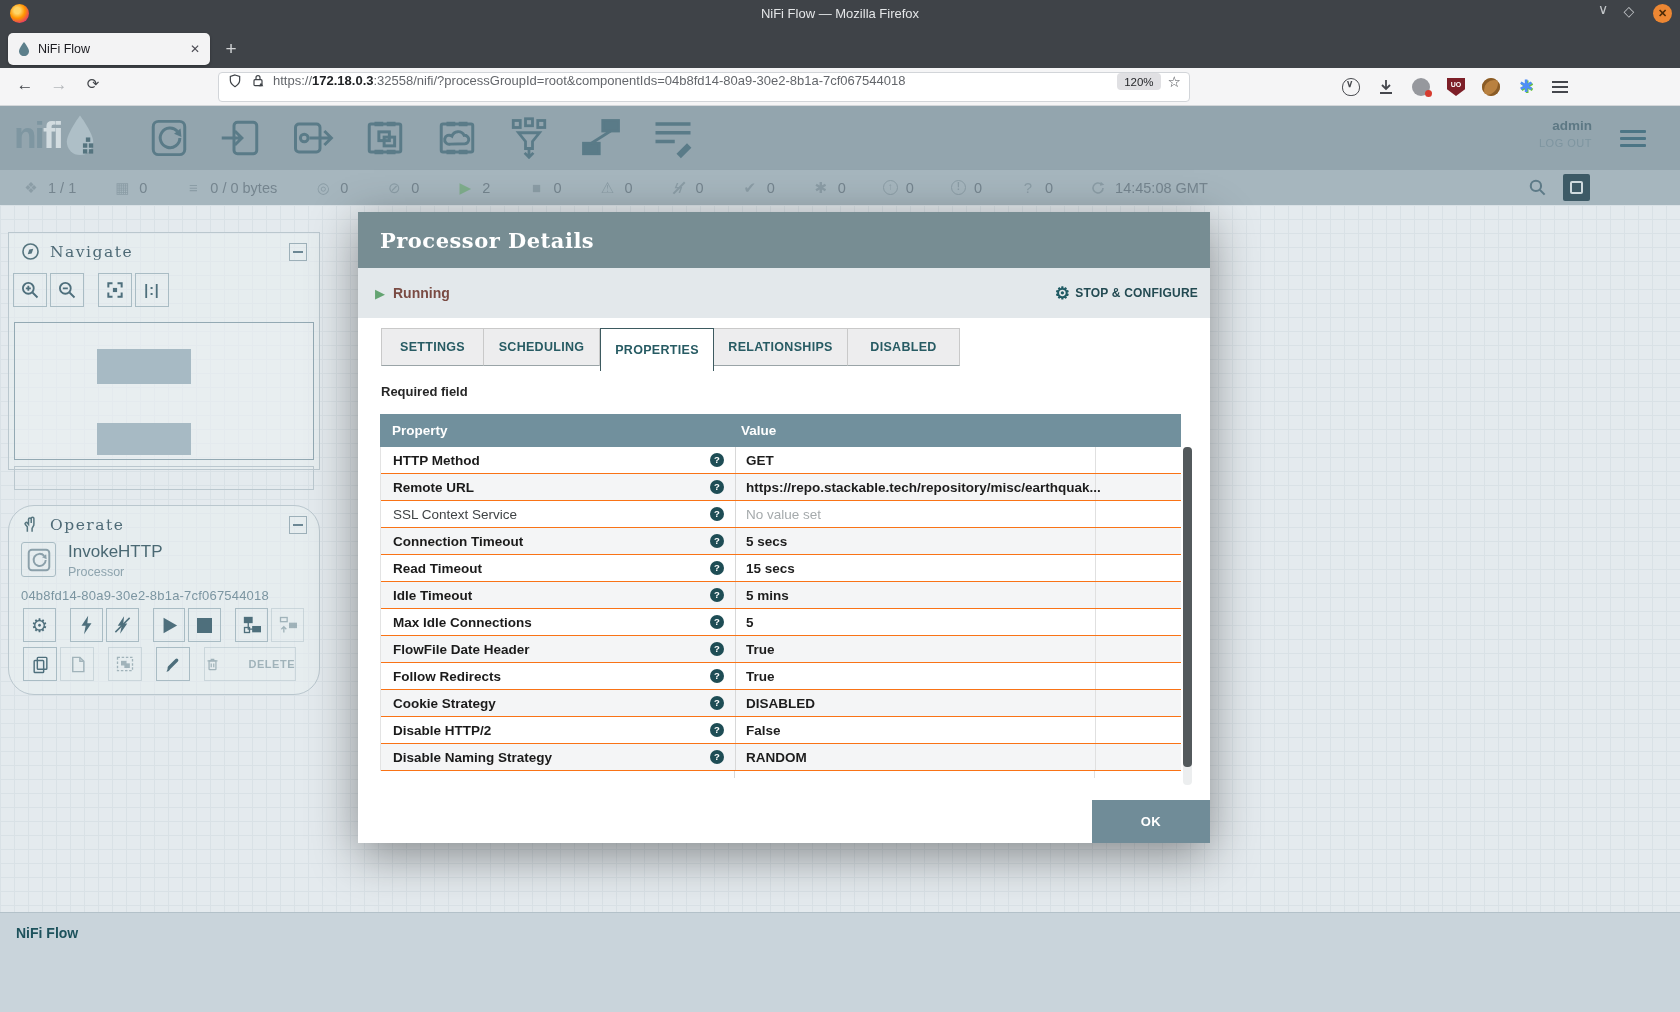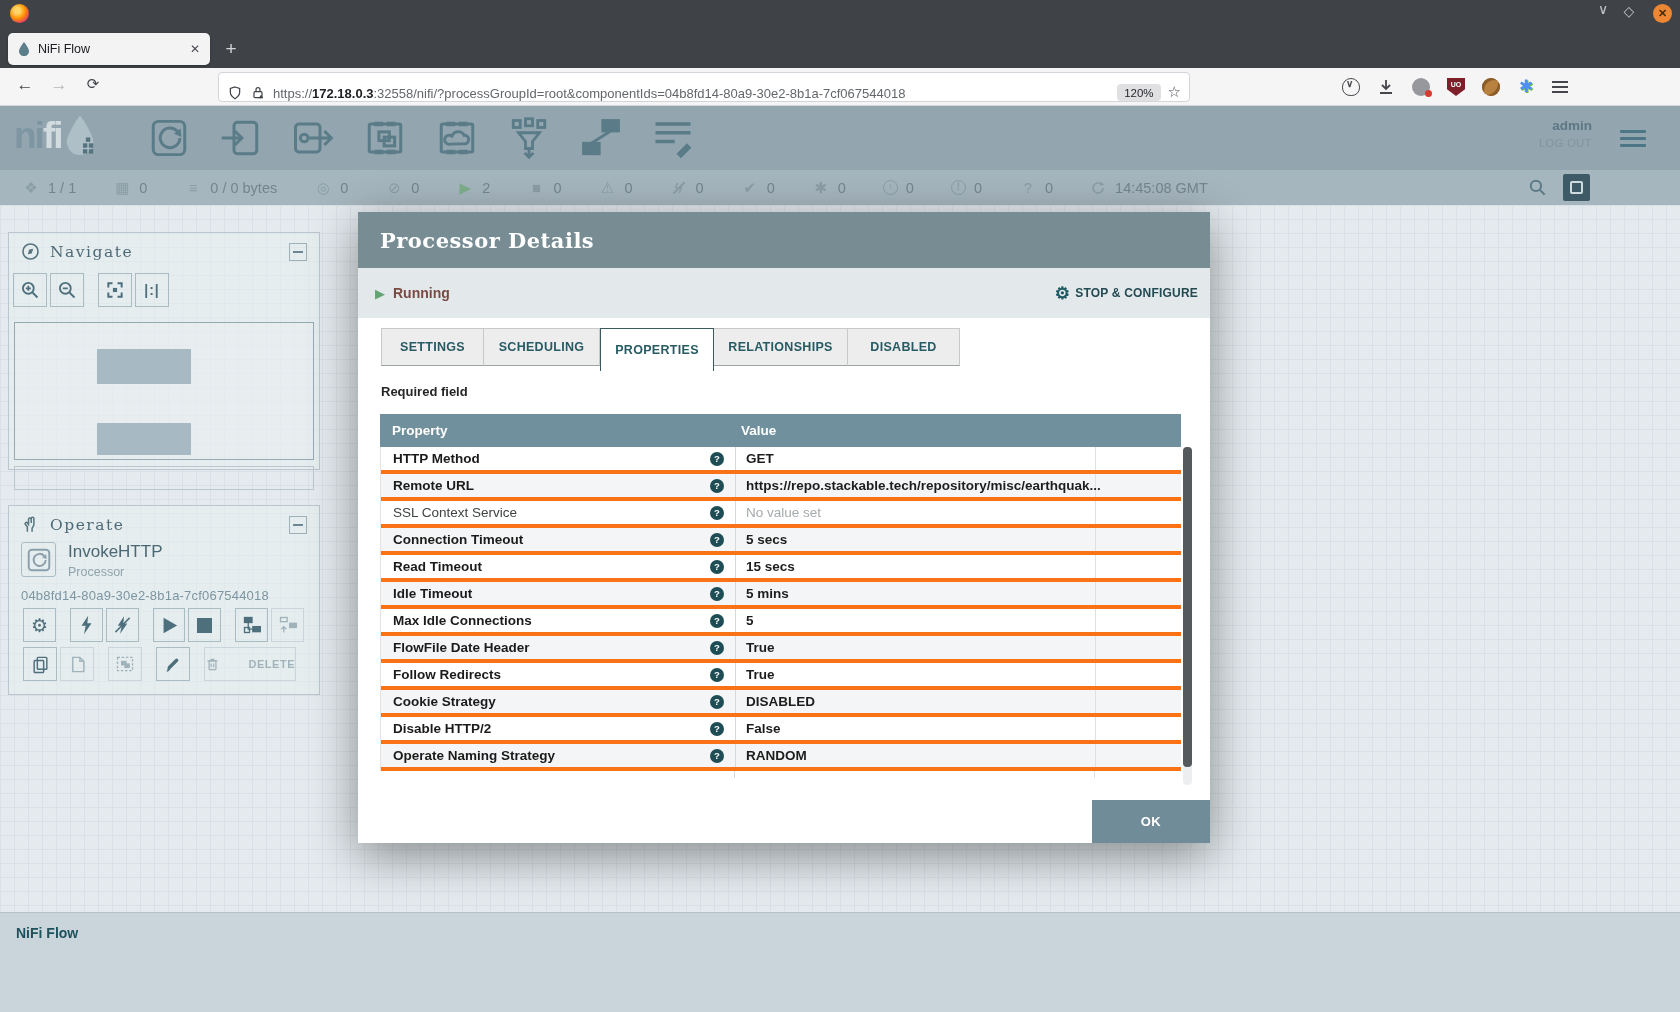--- a/index.html
+++ b/index.html
@@ -22,21 +22,21 @@
     display:flex; align-items:center; padding:0 10px; gap:8px; box-shadow:0 1px 3px rgba(0,0,0,.3); }
   #tab-title { font-size:12.5px; color:#1b1b20; flex:1; }
   #tab-close { color:#4c4c54; font-size:12px; }
   #newtab-btn { position:absolute; left:218px; top:8px; color:#d2d4d6; font-size:19px; width:26px; height:26px; text-align:center; line-height:25px; }
   .droplet { width:12px; height:14px; }
 
   #navbar { position:absolute; left:0; top:68px; width:1680px; height:38px; background:#f5f5f6; border-bottom:1px solid #d4d7da; }
   .navbtn { position:absolute; top:7px; font-size:17px; color:#43464b; width:26px; text-align:center; }
   #btn-back { left:12px; } #btn-fwd { left:46px; color:#b4b7bb; } #btn-reload { left:80px; font-size:15px; }
   #urlbox { position:absolute; left:218px; top:4px; width:972px; height:30px; background:#fff; border:1px solid #d2d5d9; border-radius:4px;
-    display:flex; align-items:flex-end; padding:0 8px; gap:7px; }
+    display:flex; align-items:flex-start; padding:0 8px; gap:7px; }
   #url-text { font-size:13px; color:#63666b; white-space:nowrap; overflow:hidden; flex:1; }
   #url-text b { color:#202225; font-weight:bold; }
   #zoom-badge { background:#e0e0e3; border-radius:4px; font-size:11.5px; color:#26282b; padding:2.5px 7px; }
   #star-btn { font-size:15px; color:#4a4d52; }
   #nav-icons { position:absolute; right:110px; top:6px; display:flex; gap:17px; align-items:center; height:26px; }
   .navicon { width:18px; height:18px; position:relative; }
   .ico-pocket { border:1.8px solid #47494e; border-radius:50% 50% 45% 45%; }
   .ico-pocket::after { content:"∨"; position:absolute; left:3px; top:-1px; font-size:10px; color:#47494e; font-weight:bold; }
   .ico-ext { background:#96989d; border-radius:50%; }
   .ico-ext::after { content:""; position:absolute; right:-2px; bottom:-1px; width:7px; height:7px; border-radius:50%; background:#d63b2f; }
@@ -90,21 +90,21 @@
   .toolrow { display:flex; padding:6px 4px 0 4px; }
   .sqbtn { width:34px; height:34px; border:1px solid #a9bcc4; color:#4e6f7c; display:flex; align-items:center; justify-content:center; margin-right:3px; background:transparent; }
   .sqbtn.gap { margin-left:11px; }
   .sqbtn.disabled { opacity:.45; }
   .onetone { font-size:14px; font-weight:bold; letter-spacing:1px; }
   #birdseye { position:absolute; left:5px; top:89px; width:300px; height:138px; border:1px solid #93a9b3; background:rgba(255,255,255,.10); }
   .bird-rect { position:absolute; left:82px; width:94px; background:#a7bac4; }
   #bird-r1 { top:26px; height:35px; } #bird-r2 { top:100px; height:32px; }
   #bird-footer { position:absolute; left:5px; top:233px; width:300px; height:24px; border:1px solid #bac7ce; }
 
-  #operate-panel { top:300px; height:190px; }
+  #operate-panel { top:300px; height:190px;border-radius:26px; }
   #op-card { padding:2px 12px 0 12px; }
   #op-name-row { display:flex; gap:12px; align-items:flex-start; }
   #op-proc-ico { width:35px; height:35px; border:1px solid #a9bcc4; border-radius:3px; color:#8ba0aa; display:flex; align-items:center; justify-content:center; }
   #op-name { font-size:17px; color:#4a6873; }
   #op-type { font-size:12.5px; color:#8ea4ae; margin-top:3px; }
   #op-id { font-size:13px; color:#7b95a1; margin-top:9px; letter-spacing:.2px; }
   .oprow { display:flex; padding:5px 0 0 2px; }
   #delete-btn { width:92px; display:flex; gap:7px; align-items:center; justify-content:space-between; font-size:11px; font-weight:bold; color:#4e6f7c; letter-spacing:.5px; }
 
   #footer { position:absolute; left:0; bottom:0; width:1680px; height:100px; background:#c9d4db; border-top:1px solid #b3c1c9; }
@@ -128,41 +128,42 @@
   .tab:nth-of-type(4) { width:134px; } .tab:nth-of-type(5) { width:112px; }
   .tab.active { background:#fff; border:1px solid #3d5a60; border-bottom:none; height:43px; }
 
   #req-label { position:absolute; left:23px; top:172px; font-size:13px; font-weight:bold; color:#262626; }
 
   #ptable { position:absolute; left:22px; top:202px; width:801px; }
   #thead { height:33px; background:#71909d; display:flex; align-items:center; color:#fff; font-size:13.5px; font-weight:bold; }
   #thead .thp { width:355px; padding-left:12px; }
   #thead .thv { padding-left:6px; }
   #tbody { border-left:1px solid #e3e3e3; }
-  .prow { display:flex; height:27px; align-items:center; border-bottom:4px solid #f97316; background:#fff; font-size:13.5px; color:#1d1d1d; }
+  .prow { display:flex; height:27px; align-items:center; border-bottom:1px solid #f97316; background:#fff; font-size:13.5px; color:#1d1d1d; }
   #tbody .prow:nth-of-type(even) { background:#f4f5f6; }
   .pcell { width:355px; display:flex; align-items:center; padding-left:12px; border-right:1px solid #d8d8d8; height:100%; }
   .pname { flex:1; color:#3f4345; }
   .pname.req { font-weight:bold; color:#1b1b1b; }
   .help-ico { width:14px; height:14px; border-radius:50%; background:#1e4d55; color:#fff; font-size:9.5px; font-weight:bold; text-align:center; line-height:14px; margin-right:11px; }
   .vcell { width:360px; padding-left:10px; border-right:1px solid #e0e0e0; height:100%; display:flex; align-items:center; font-weight:bold; }
   .vcell .unset { font-weight:normal; color:#a5aaac; }
   .xcell { flex:1; height:100%; }
   .prow.clip { height:7px; overflow:hidden; border-bottom:none; align-items:flex-start; }
   .prow.clip .pcell,.prow.clip .vcell { align-items:flex-start; padding-top:9px; }
   #scrollbar { position:absolute; right:-11px; top:33px; width:9px; height:338px; background:#eceeef; border-radius:4px; }
   #scrollbar .thumb { position:absolute; left:0; top:0; width:9px; height:320px; background:#53595c; border-radius:4px; }
 
   #ok-btn { position:absolute; right:0; bottom:0; width:118px; height:43px; background:#708c98; color:#fff; font-size:13px; font-weight:bold; letter-spacing:.5px; }
 </style>
 </head>
 <body>
 
 <div id="titlebar">
   <div id="ff-logo"></div>
+  <div id="win-title">NiFi Flow — Mozilla Firefox</div>
   <span class="winctl" id="btn-min">∨</span>
   <span class="winctl" id="btn-max">◇</span>
   <span class="winctl" id="btn-close">✕</span>
 </div>
 
 <div id="tabstrip">
   <div id="tab-active">
     <svg class="droplet" viewBox="0 0 12 14">
         <path d="M6 0 C6 0 1 6.2 1 9.2 a5 5 0 0 0 10 0 C11 6.2 6 0 6 0 Z" fill="#5c7f8b"></path>
       </svg>
@@ -667,21 +668,21 @@
             <span class="help-ico">?</span>
           </div>
           <div class="vcell">
             <span>False</span>
           </div>
           <div class="xcell"></div>
         </div>
 
         <div class="prow">
           <div class="pcell">
-            <span class="pname req">Operate Naming Strategy</span>
+            <span class="pname req">Disable Naming Strategy</span>
             <span class="help-ico">?</span>
           </div>
           <div class="vcell">
             <span>RANDOM</span>
           </div>
           <div class="xcell"></div>
         </div>
       </div>
     <div class="prow clip">
       <div class="pcell">

